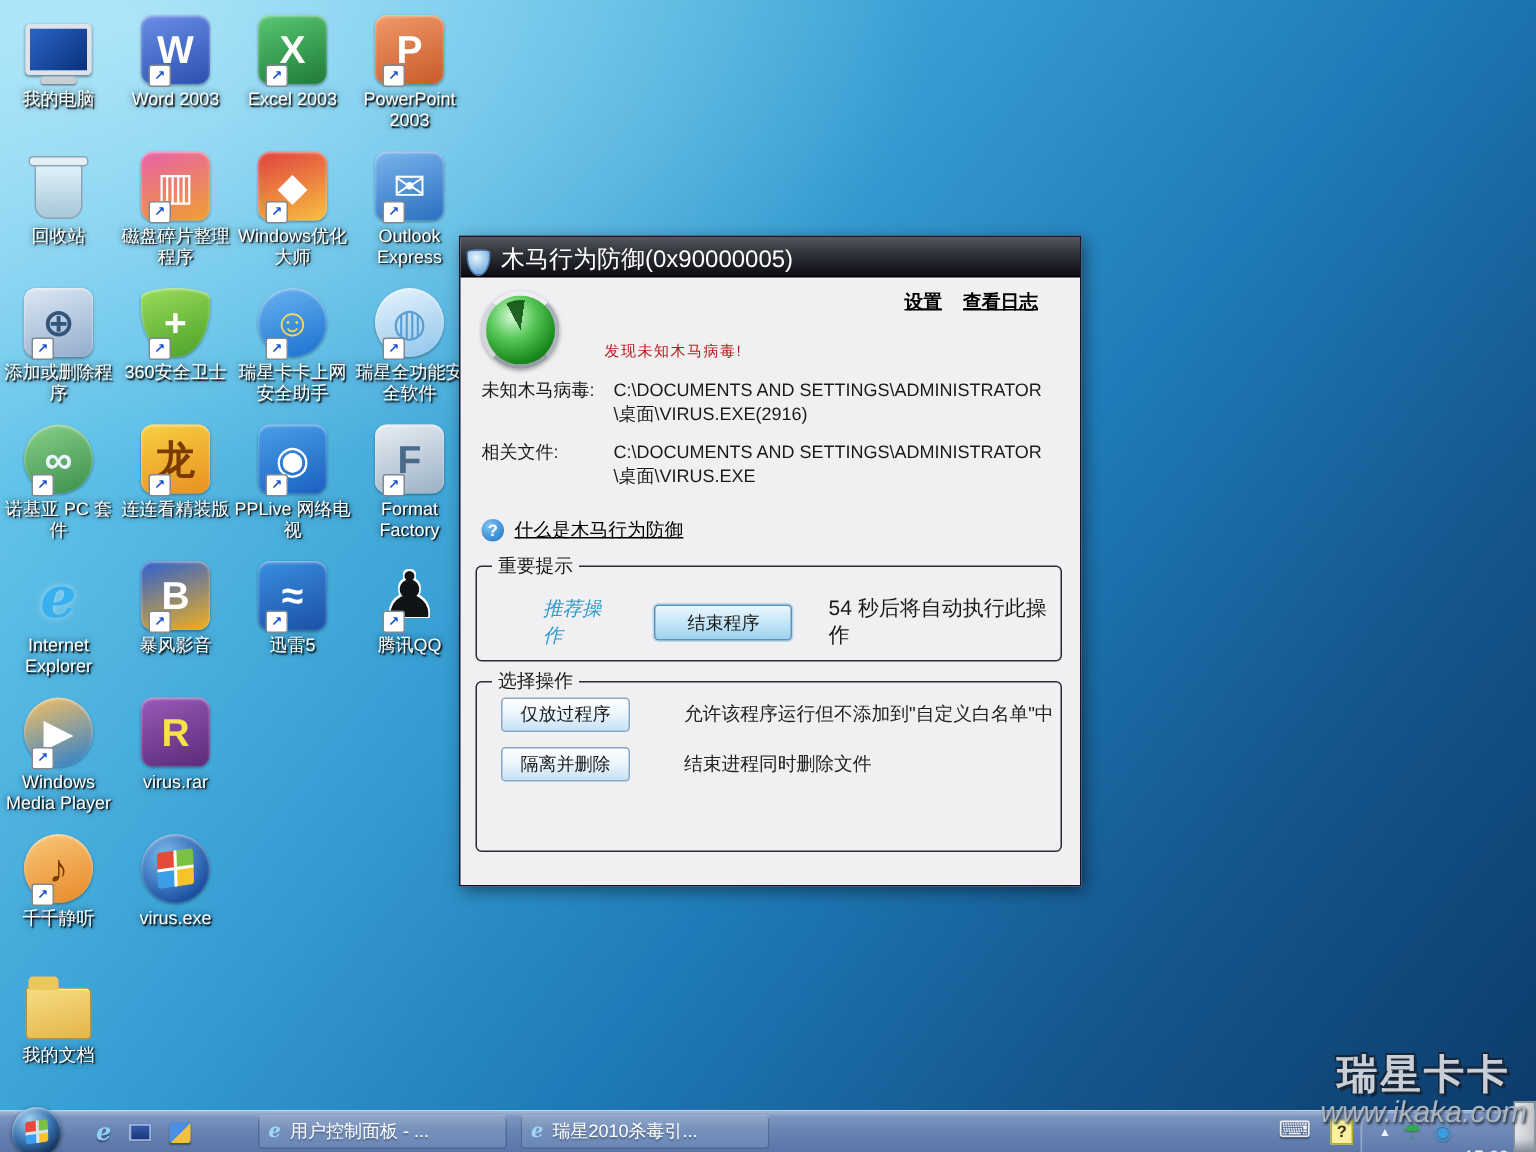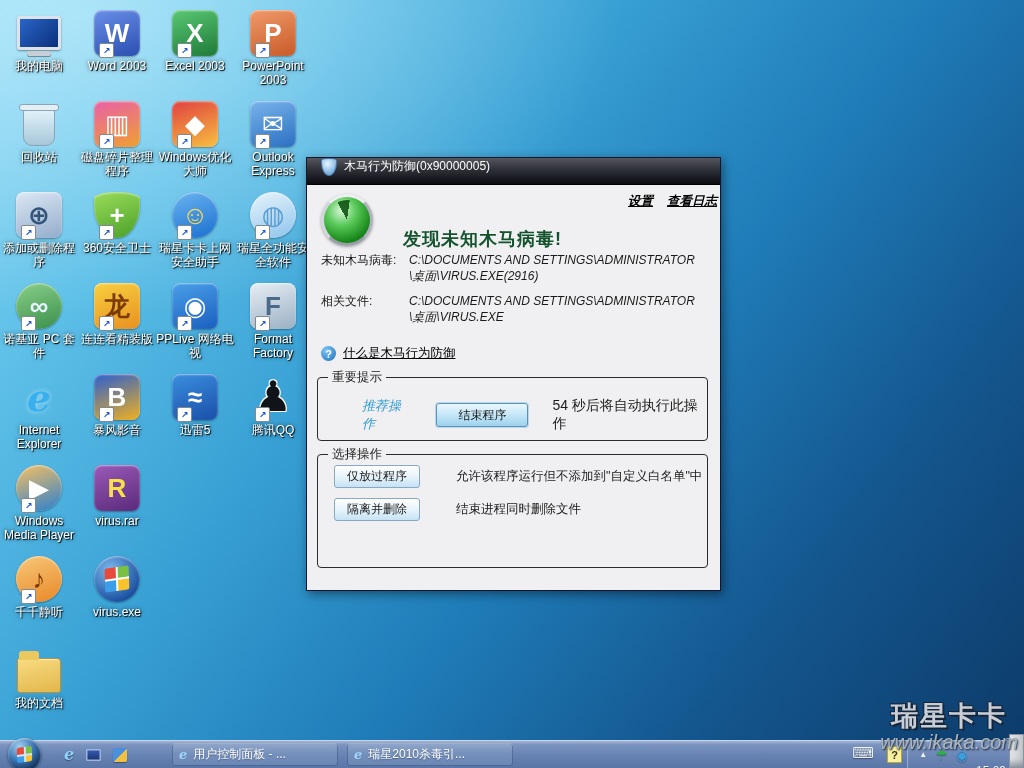--- a/index.html
+++ b/index.html
@@ -48,38 +48,38 @@
     background:linear-gradient(#fff,#fff) 11px 0/2px 100% no-repeat,linear-gradient(#fff,#fff) 0 11px/100% 2px no-repeat;
     transform:skewY(-6deg) rotate(-2deg);}
   .di-shortcut{position:absolute;left:5px;bottom:-2px;width:13px;height:13px;background:#fff;
     border:1px solid #808890;border-radius:2px;display:flex;align-items:center;justify-content:center;}
   .di-shortcut::before{content:"↗";font-size:9px;font-weight:bold;color:#1a4fd0;}
   .di-label{color:#fff;font-size:12px;line-height:1.2;text-align:center;max-width:78px;
     text-shadow:1px 1px 1px #000,0 0 4px rgba(0,0,0,.7);}
   
   .dialog{position:absolute;left:306px;top:157px;width:413px;height:432px;background:#f0eff2;
     border:1px solid #14162e;box-shadow:2px 3px 10px rgba(0,0,0,.45);z-index:20;}
-  .titlebar{height:26px;display:flex;align-items:flex-start;gap:7px;padding:0 14px;color:#fff;font-size:12px;
+  .titlebar{height:26px;display:flex;align-items:flex-end;gap:7px;padding:0 4px;color:#fff;font-size:16px;
     background:linear-gradient(#55565e 0%,#2e3038 45%,#0c0c12 100%);border-bottom:1px solid #000;}
   .shield{width:14px;height:16px;background:radial-gradient(circle at 40% 30%,#e8f6ff,#7ab0e0 70%);
     border:1px solid #4a78a8;border-radius:50% 50% 50% 50%/12% 12% 75% 75%;}
   .dbody{position:relative;height:405px;font-size:12px;color:#1a1a1a;}
-  .top-links{position:absolute;top:8px;right:3px;display:flex;gap:14px;font-style:italic;}
+  .top-links{position:absolute;top:8px;right:28px;display:flex;gap:14px;}
   .top-links a{color:#000;font-weight:bold;text-decoration:underline;cursor:pointer;font-size:12.5px;}
   .scan-icon{position:absolute;left:14px;top:9px;width:46px;height:46px;border-radius:50%;
     border:3px solid;border-color:#eceef2 #aeb2ba #989ea6 #d2d6dc;
     background:radial-gradient(circle at 38% 30%,#d8f8d8 0%,#58c858 35%,#18881a 72%,#0c5c0e 100%);
     box-shadow:0 1px 3px rgba(0,0,0,.35);}
   .wedge{position:absolute;inset:3px;border-radius:50%;
     background:conic-gradient(from -28deg at 50% 50%,rgba(8,74,10,.85) 0 36deg,transparent 36deg);}
-  .alert{position:absolute;left:96px;top:42px;color:#14532d;font-size:18px;font-weight:bold;letter-spacing:1px;}
+  .alert{position:absolute;left:96px;top:42px;color:#b91c1c;font-size:10px;font-weight:normal;letter-spacing:1px;}
   .fields{position:absolute;left:14px;top:68px;right:12px;}
   .frow{display:flex;margin-bottom:10px;line-height:1.3;}
   .flabel{width:88px;flex:none;}
-  .fvalue{flex:1;word-break:break-all;font-style:italic;}
+  .fvalue{flex:1;word-break:break-all;}
   .help{position:absolute;left:14px;top:160px;display:flex;align-items:center;gap:7px;}
   .qicon{width:15px;height:15px;border-radius:50%;background:radial-gradient(circle at 35% 30%,#7ec4f4,#1a6fc0);
     color:#fff;font-size:11px;font-weight:bold;display:flex;align-items:center;justify-content:center;}
   .help a{color:#000;text-decoration:underline;cursor:pointer;font-size:12.5px;}
   .group{position:absolute;left:10px;right:12px;border:1px solid #2a2a32;border-radius:4px;}
   .gtitle{position:absolute;top:-9px;left:10px;background:#f0eff2;padding:0 4px;font-size:12.5px;}
   .g1{top:192px;height:62px;}
   .g1row{display:flex;align-items:center;padding:19px 0 0 44px;gap:24px;}
   .recommended{color:#2d9ad0;font-size:13px;cursor:pointer;font-style:italic;}
   .btn{min-width:86px;height:23px;font-size:12px;color:#1a1a1a;cursor:pointer;

